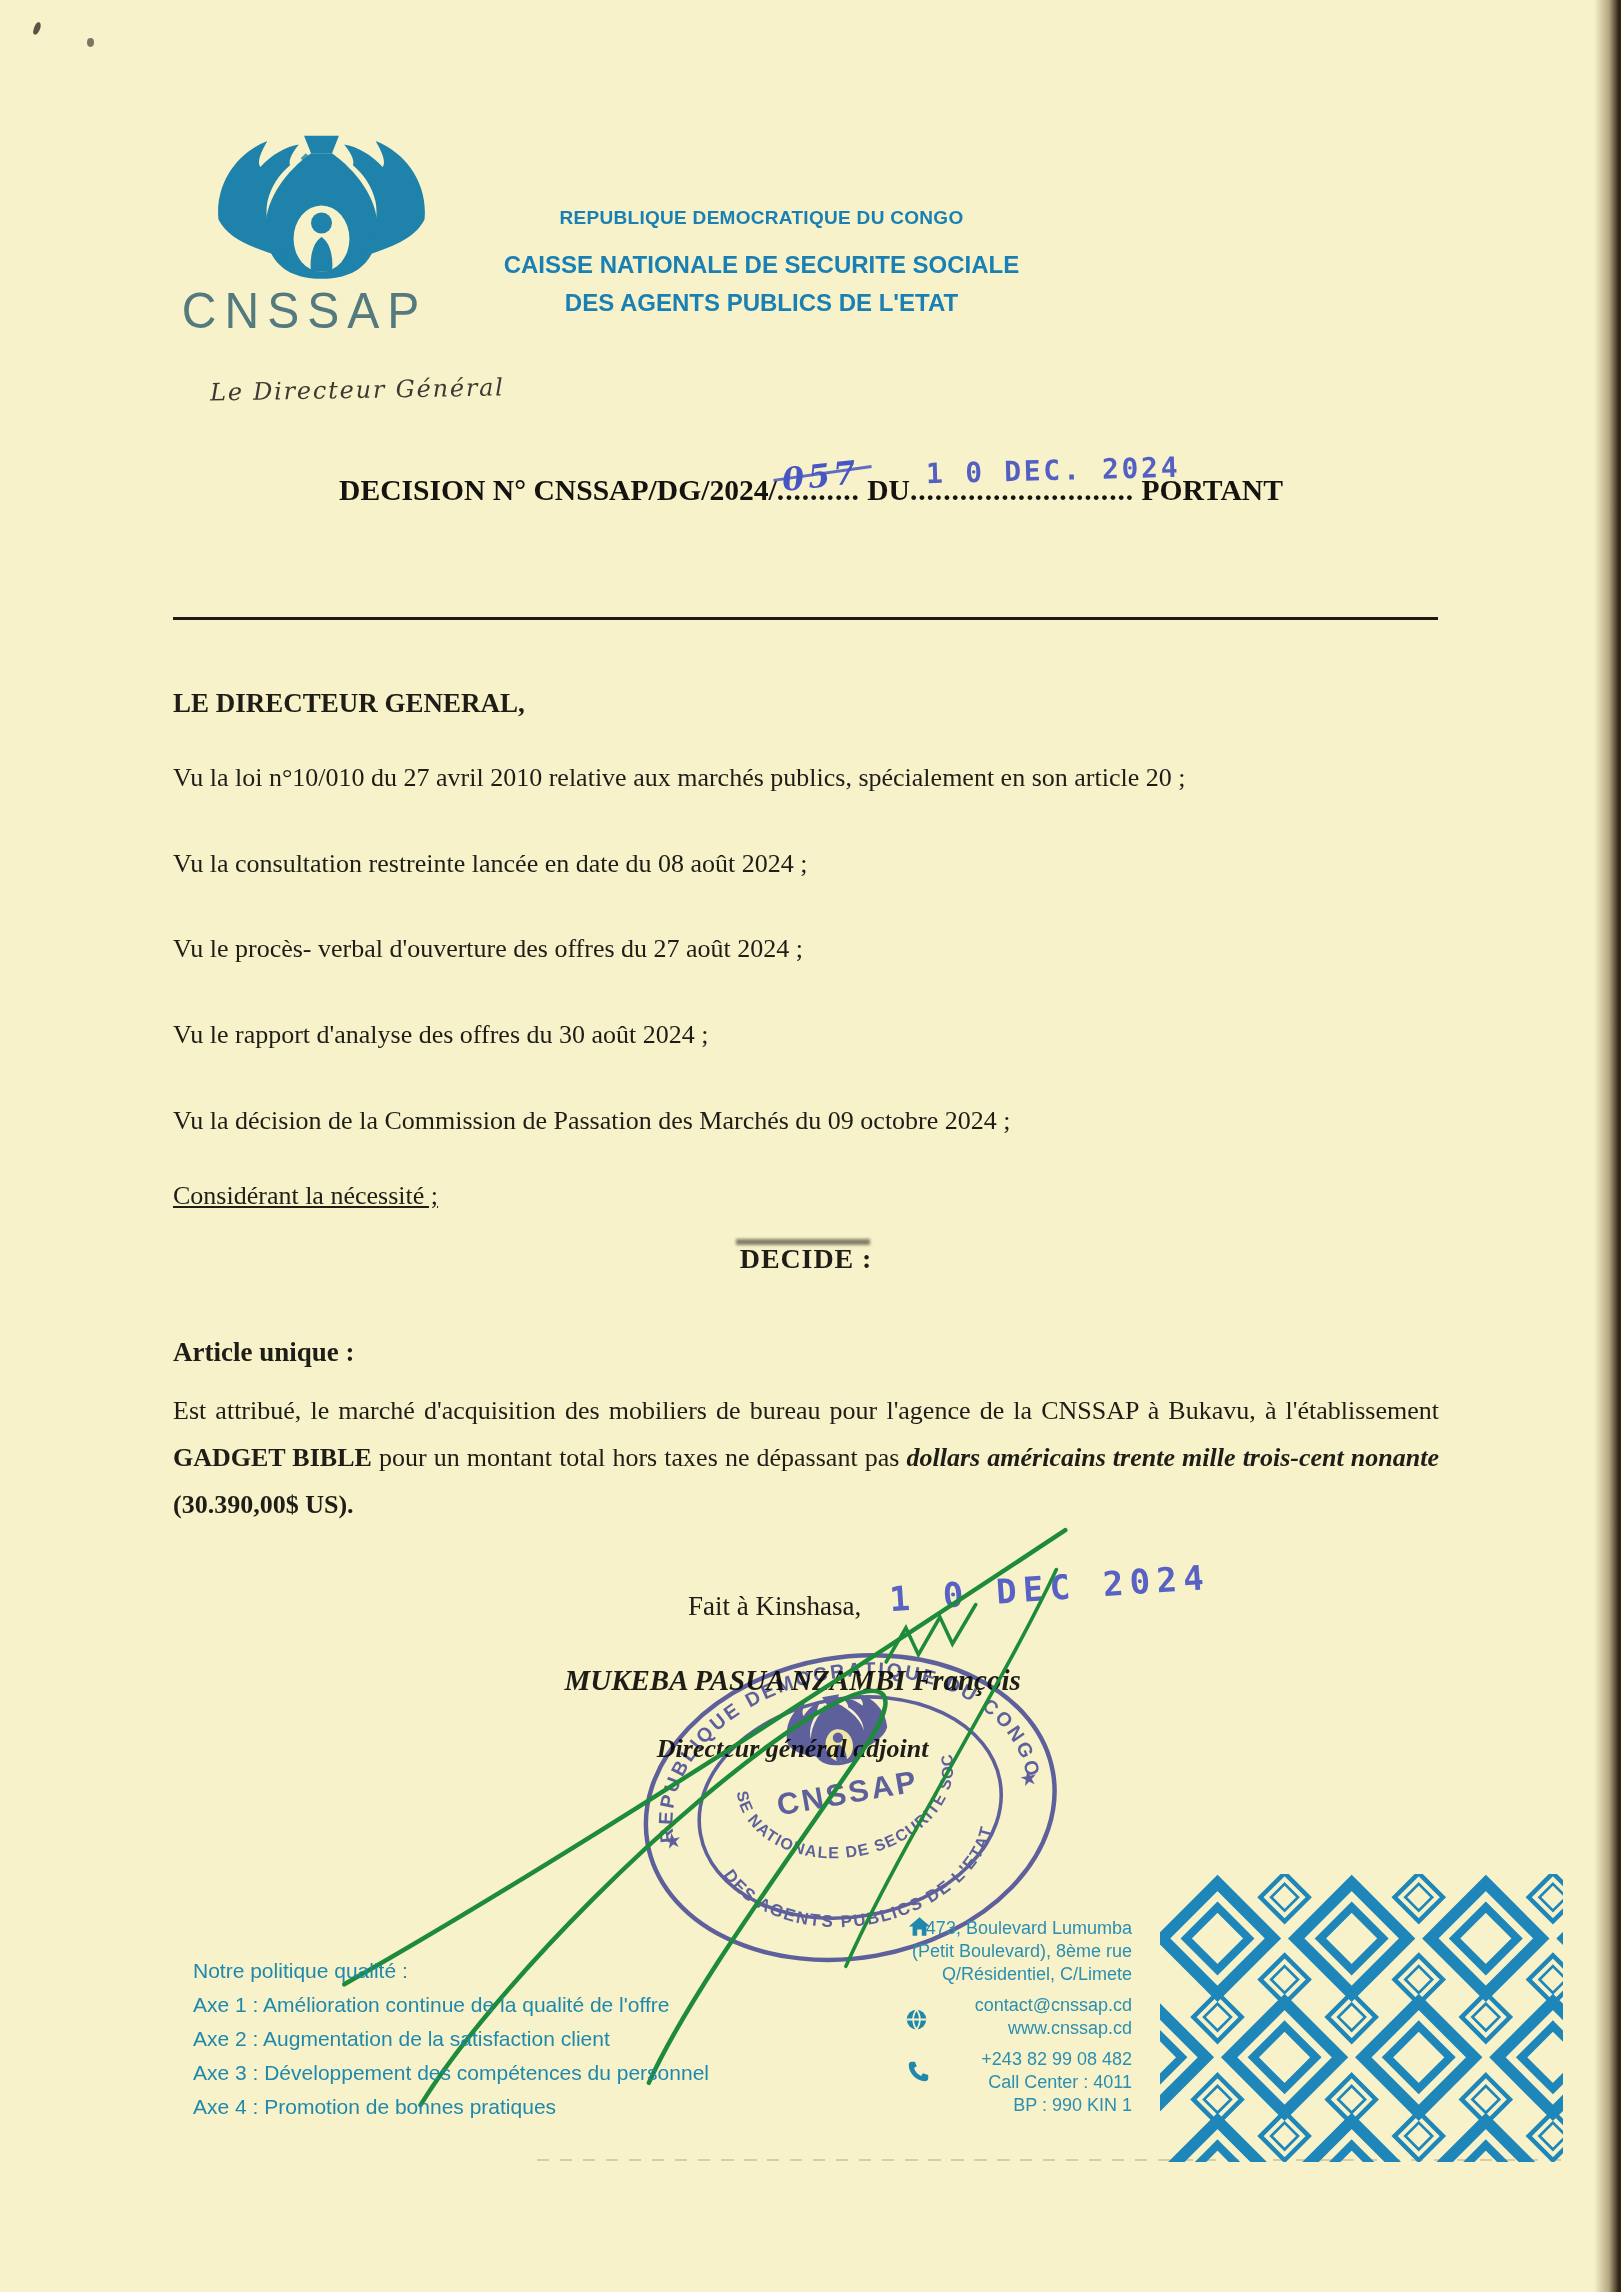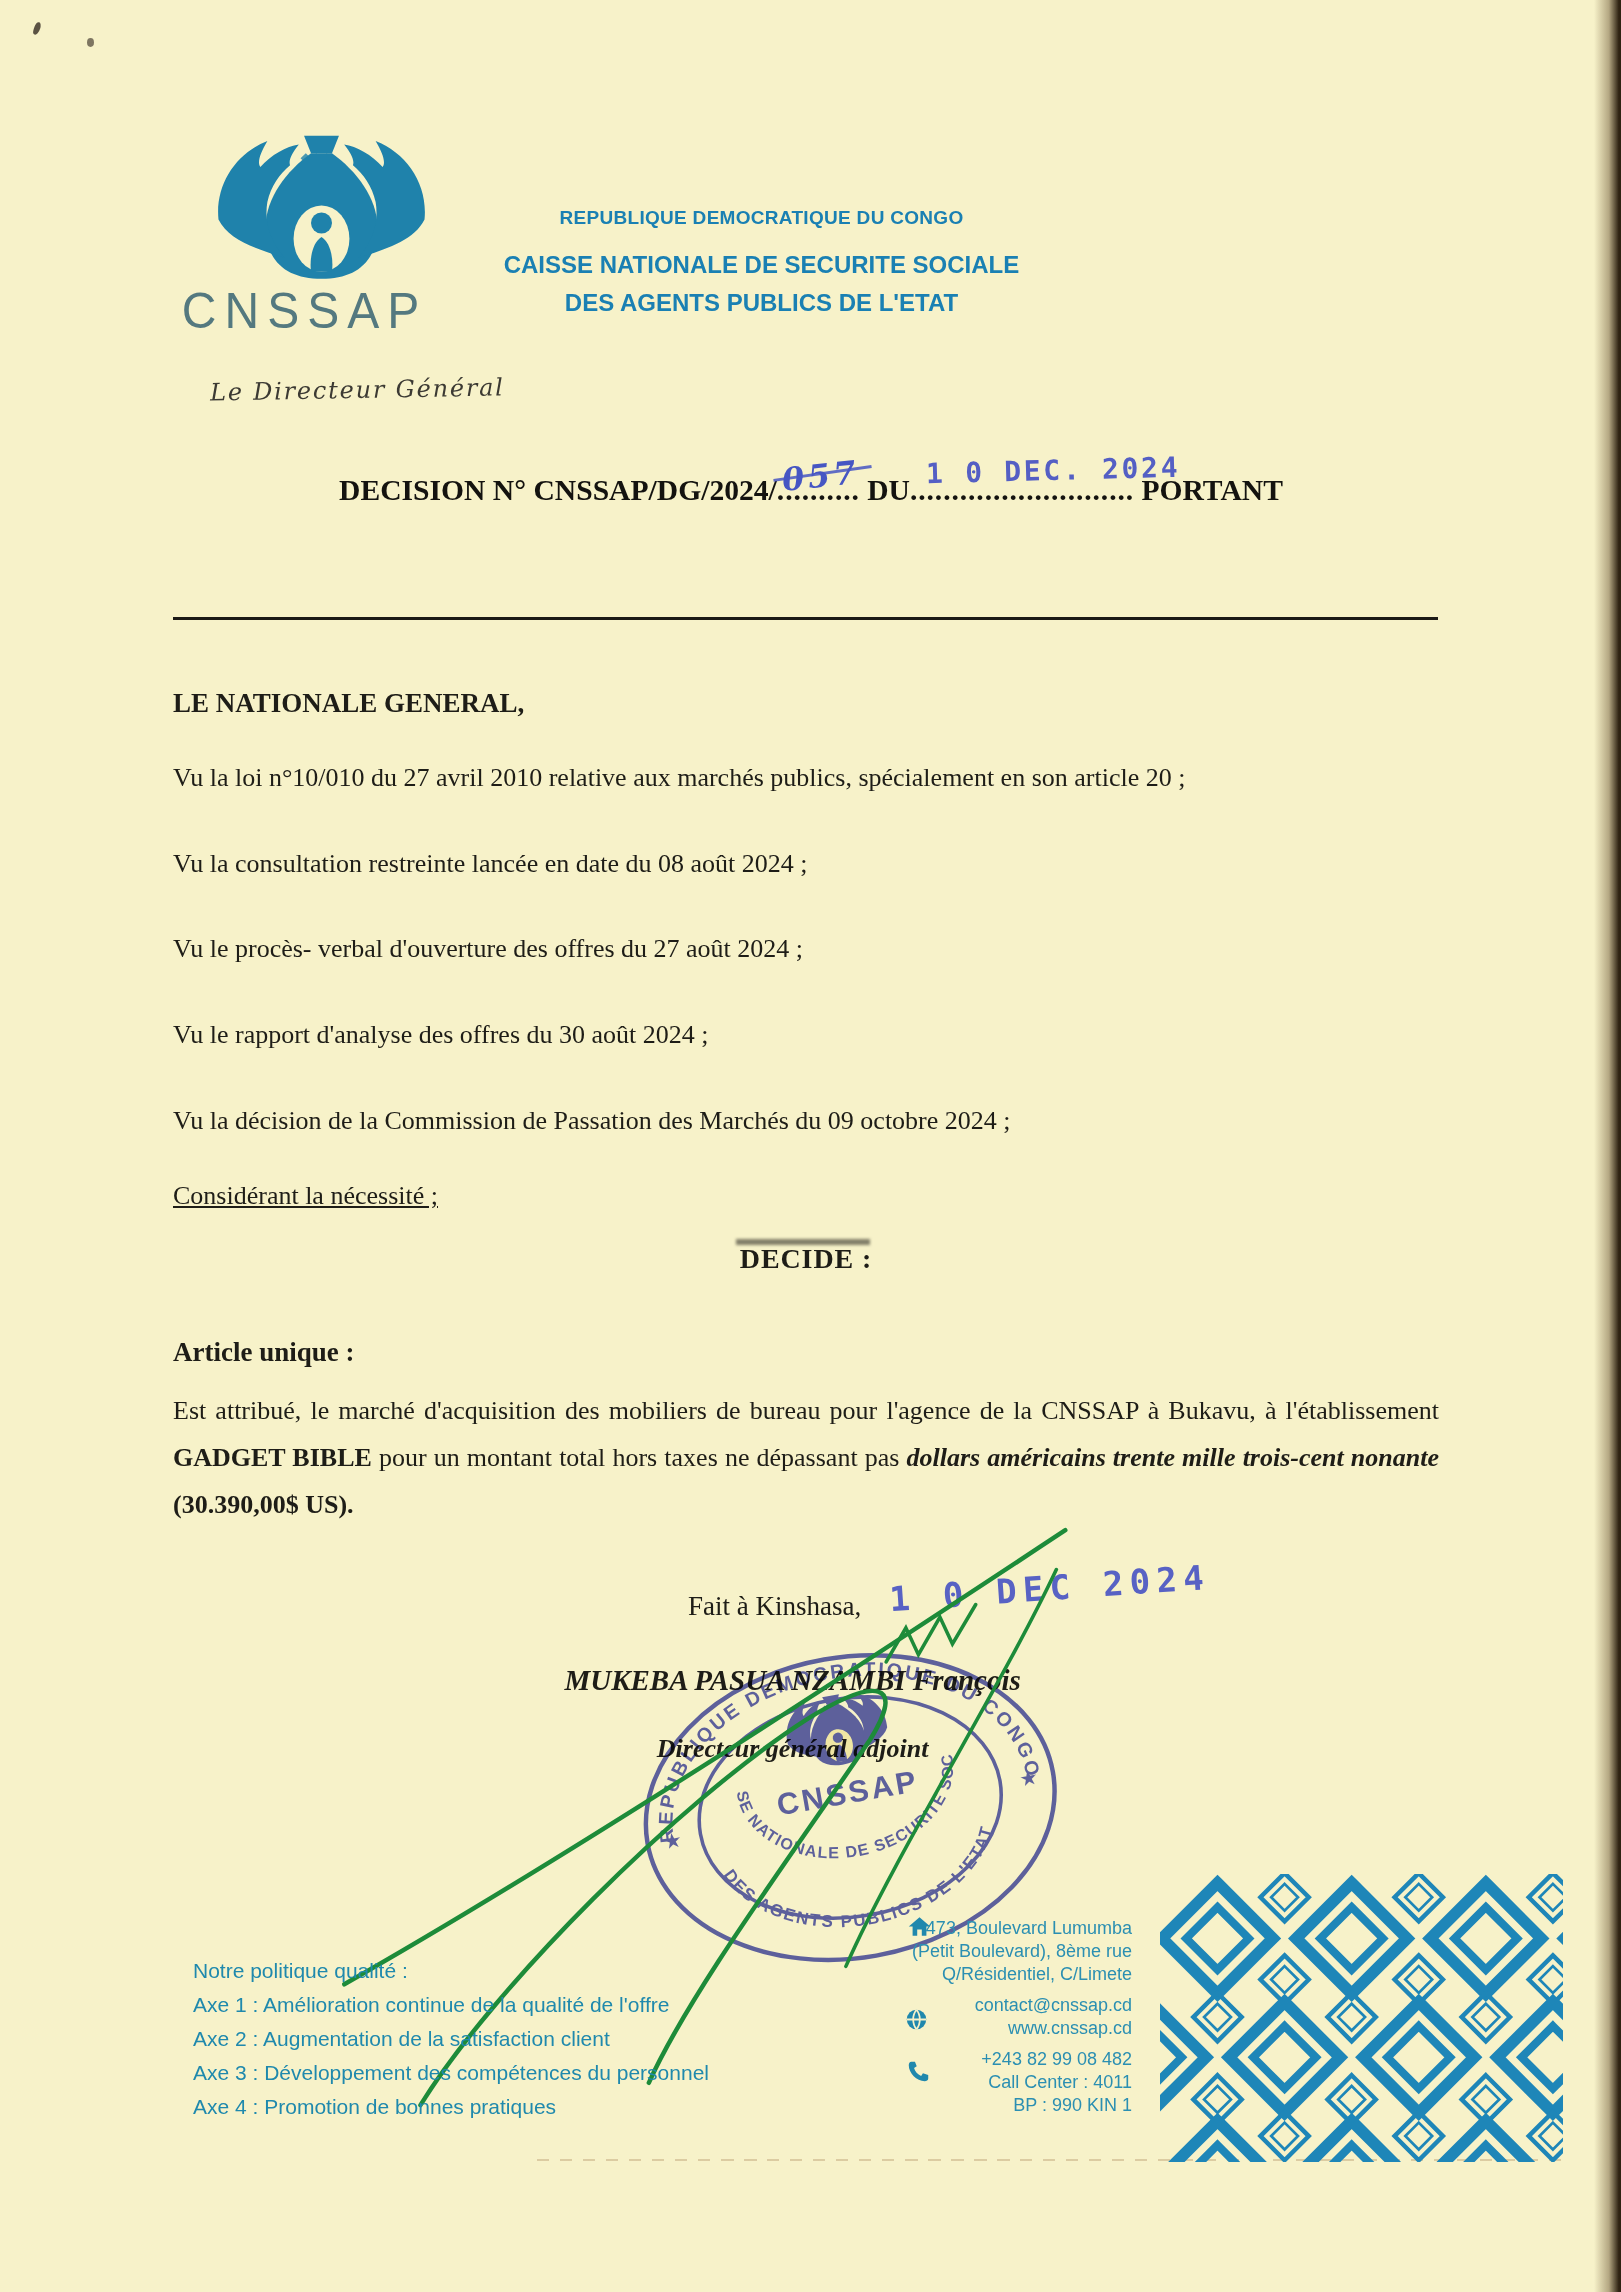--- a/index.html
+++ b/index.html
@@ -118,21 +118,21 @@
   </div>
 
   <div class="abs title-block">
     <div>
       <span>DECISION N° CNSSAP/DG/2024/</span><span class="dotted"><span>..........</span><span class="hand-number">057</span><i class="hand-strike"></i></span><span> DU</span><span class="dotted"><span>...........................</span><span class="date-stamp-title">1 0 DEC. 2024</span></span><span> PORTANT</span>
     </div>
   </div>
   <div class="abs title-rule"></div>
 
   <div class="abs body-block">
-    <div class="salutation">LE NATIONALE GENERAL,</div>
+    <div class="salutation">LE DIRECTEUR GENERAL,</div>
     <div class="r0">Vu la loi n°10/010 du 27 avril 2010 relative aux marchés publics, spécialement en son article 20 ;</div>
     <div class="r1">Vu la consultation restreinte lancée en date du 08 août 2024 ;</div>
     <div class="r2">Vu le procès- verbal d'ouverture des offres du 27 août 2024 ;</div>
     <div class="r3">Vu le rapport d'analyse des offres du 30 août 2024 ;</div>
     <div class="r4">Vu la décision de la Commission de Passation des Marchés du 09 octobre 2024 ;</div>
     <div class="r5">Considérant la nécessité ;</div>
     <div class="decide"><i class="smudge"></i><span>DECIDE :</span></div>
     <div class="article-label">Article unique :</div>
     <div class="article-para">
       <span>Est attribué, le marché d'acquisition des mobiliers de bureau pour l'agence de la CNSSAP à Bukavu, à l'établissement </span><span class="b">GADGET BIBLE</span><span> pour un montant total hors taxes ne dépassant pas </span><span class="bi">dollars américains trente mille trois-cent nonante</span><span class="b"> (30.390,00$ US).</span>

